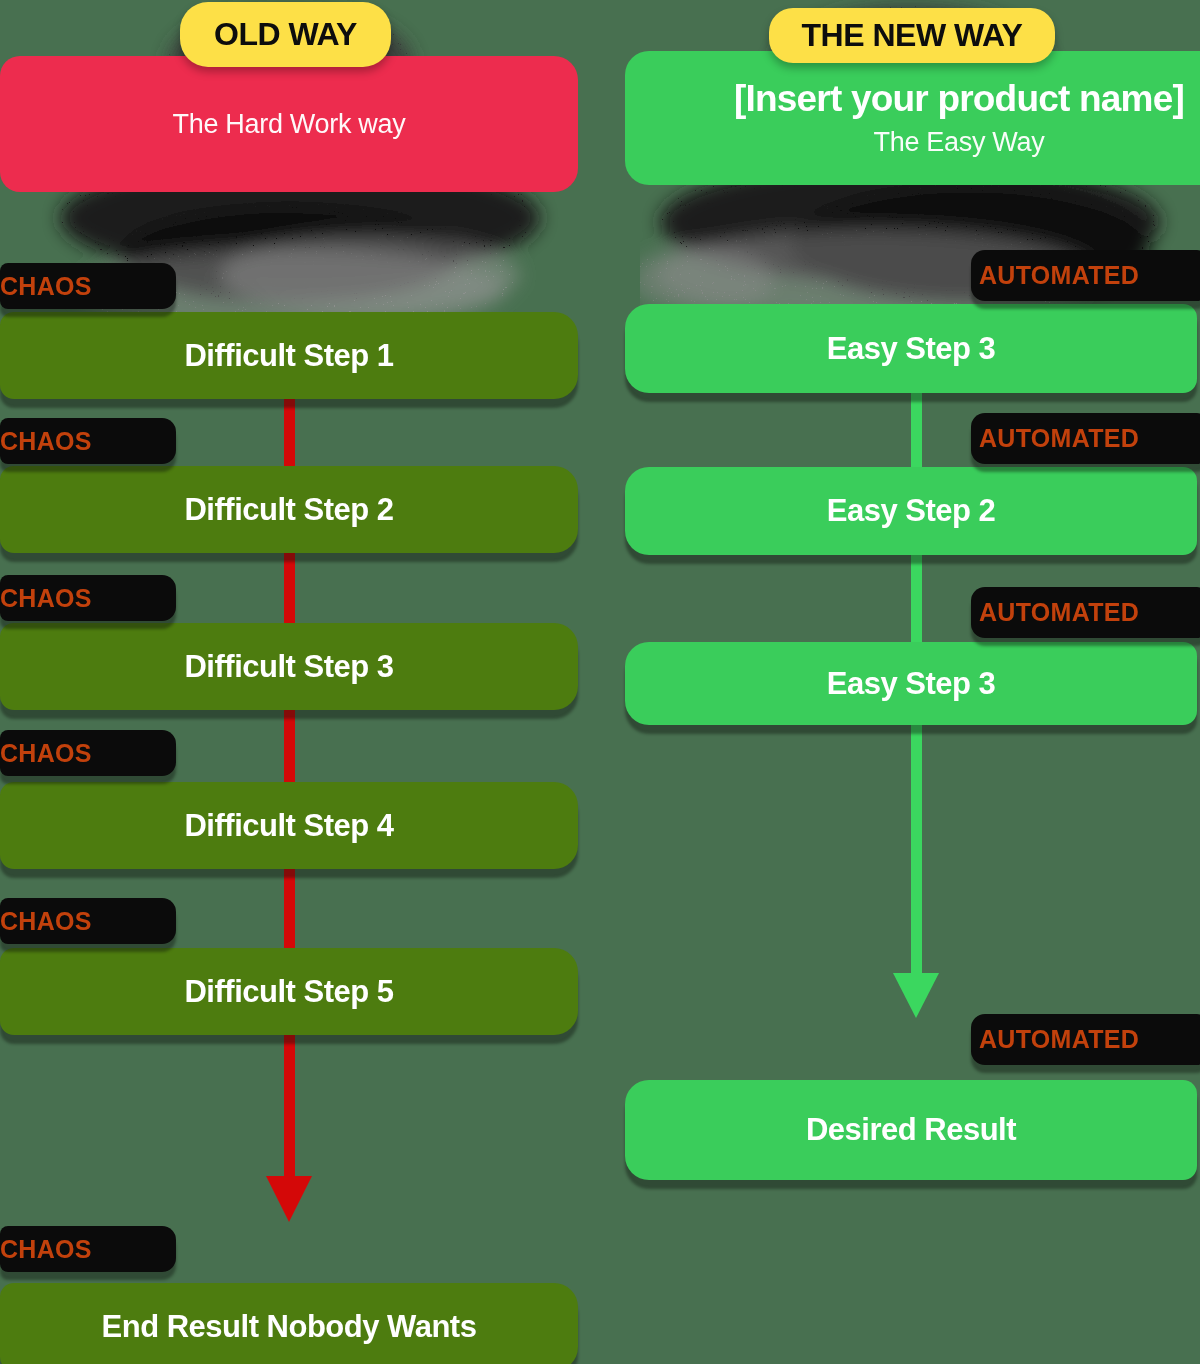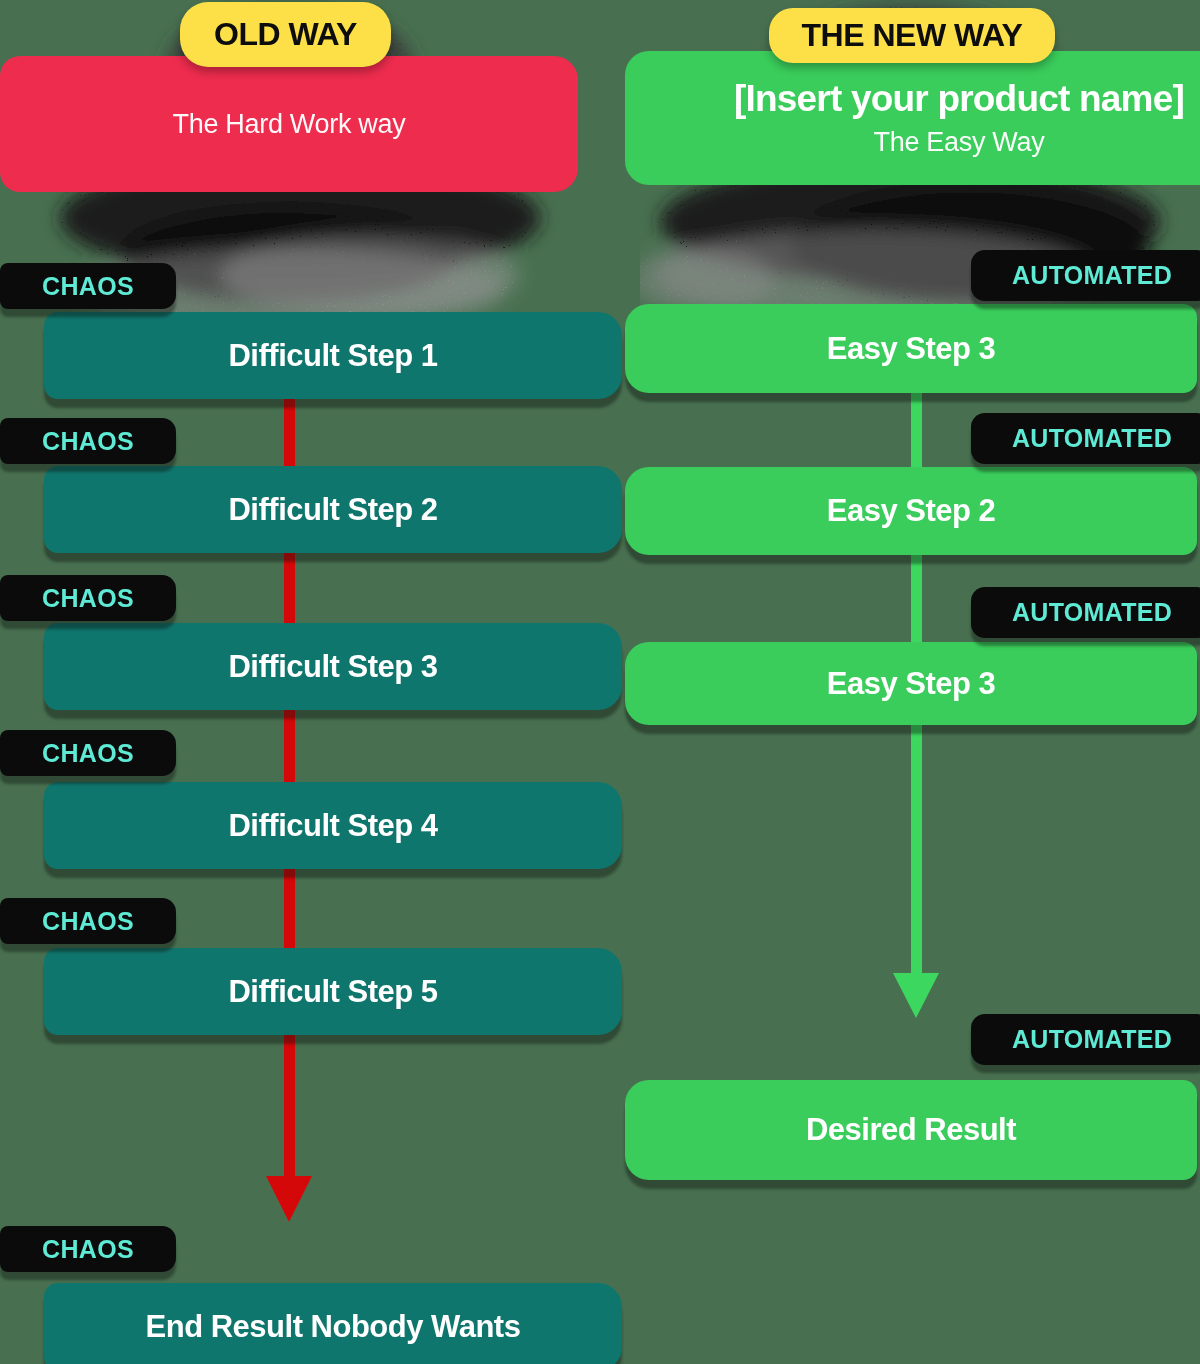--- a/index.html
+++ b/index.html
@@ -23,28 +23,28 @@
     align-items:center;justify-content:center;gap:7px;color:#fff;
   }
   .header-title{font-size:37px;font-weight:700;letter-spacing:-.8px;}
   .header-sub{font-size:27px;font-weight:400;opacity:.97;letter-spacing:-.3px;}
   
   .box{
     position:absolute;z-index:4;display:flex;align-items:center;justify-content:center;
     color:#fff;font-size:31px;font-weight:700;letter-spacing:-.5px;
     box-shadow:0 9px 3px rgba(12,18,12,.40);
   }
-  .red-box{left:0;width:578px;background:#0f766e;border-radius:14px 24px 24px 14px;margin-left:44px;}
+  .red-box{left:0;width:578px;background:#4d7c0f;border-radius:14px 24px 24px 14px;}
   .green-box{left:625px;width:572px;background:#3ACD5B;border-radius:24px 14px 14px 24px;}
   .red-header{left:0;width:578px;background:#ED2C4E;border-radius:20px 24px 24px 20px;top:56px;height:136px;}
   .green-header{left:625px;width:572px;background:#3ACD5B;border-radius:24px;top:51px;height:134px;padding-left:48px;}
   
   .badge{
-    position:absolute;z-index:5;background:#0B0B0B;color:#5eead4;
-    display:flex;align-items:center;justify-content:center;
+    position:absolute;z-index:5;background:#0B0B0B;color:#c2410c;
+    display:flex;align-items:center;justify-content:flex-start;
     font-size:25px;font-weight:700;letter-spacing:.3px;
     box-shadow:0 8px 3px rgba(12,18,12,.40);
   }
   .badge-left{left:0;width:176px;height:46px;border-radius:8px 14px 14px 8px;}
   .badge-right{left:971px;width:226px;height:51px;border-radius:14px 8px 8px 14px;padding-left:8px;}
   
   .arrow-line{position:absolute;z-index:2;width:11px;}
   .arrow-head{position:absolute;z-index:2;width:0;height:0;
     border-left:23px solid transparent;border-right:23px solid transparent;}
   .red-line{left:284px;background:#D40808;}

